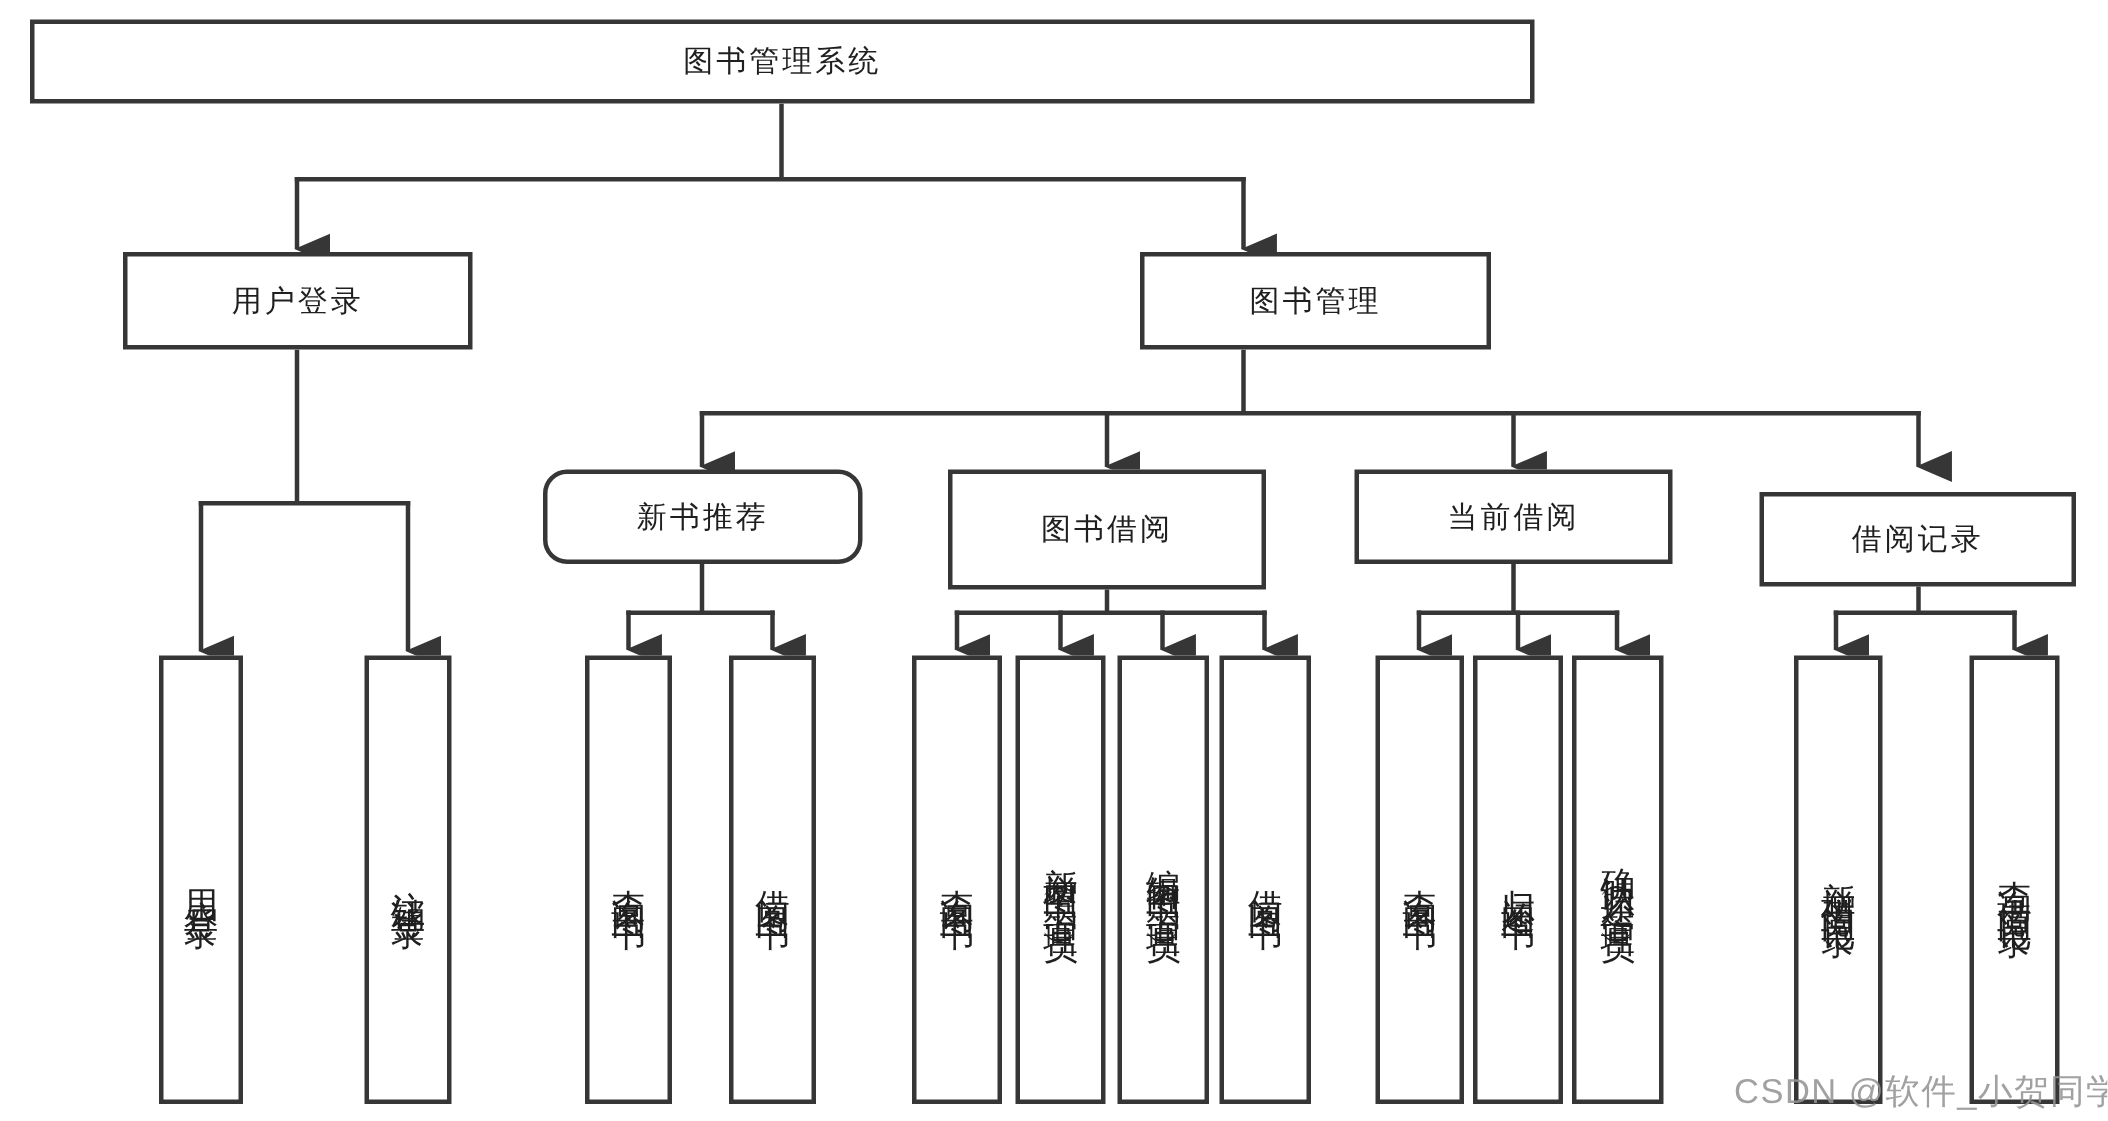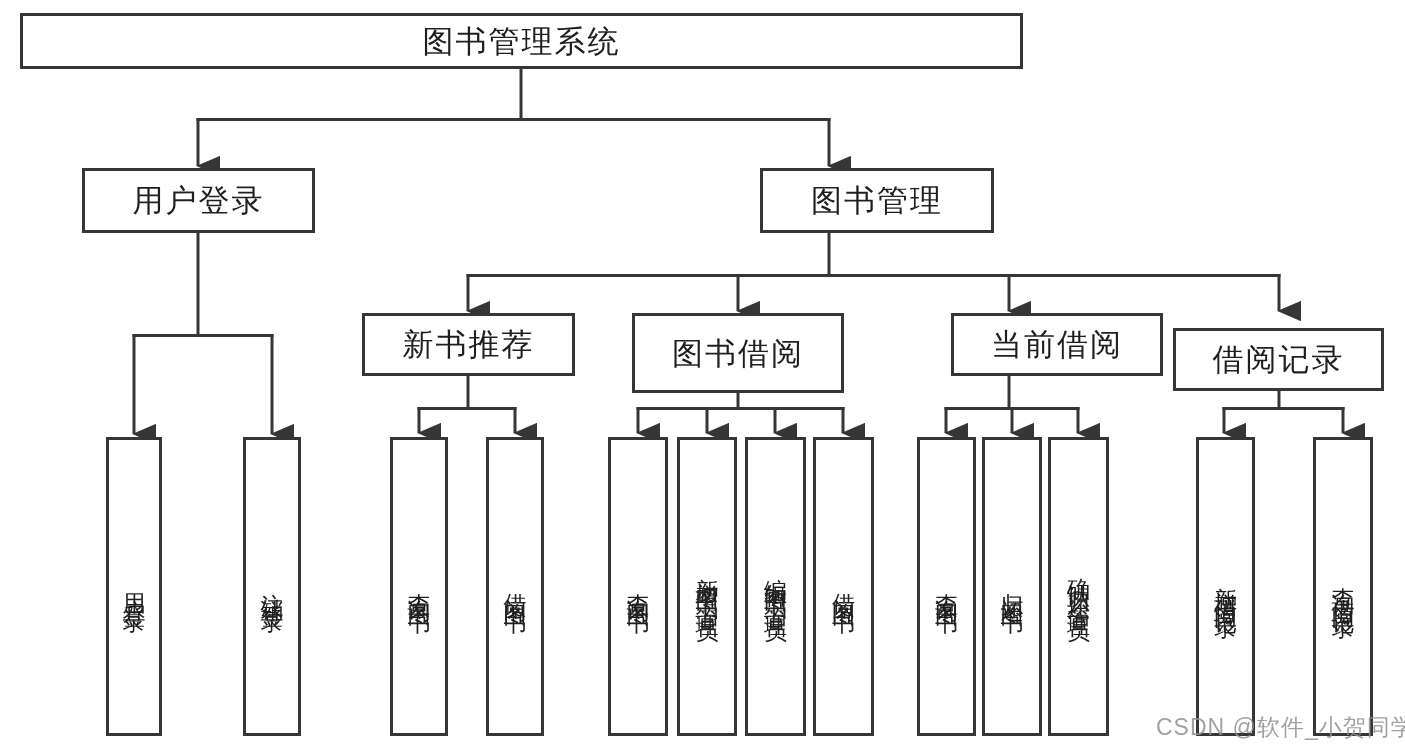--- a/index.html
+++ b/index.html
@@ -24,21 +24,21 @@
     z-index: 1;
   }
   .node {
     position: absolute;
     box-sizing: border-box;
     border: 3px solid #363636;
     background: #ffffff;
     display: flex;
     align-items: center;
     justify-content: center;
-    font-size: 31px;
+    font-size: 20px;
     color: #1f1f1f;
     letter-spacing: 2px;
     z-index: 2;
     text-align: center;
     line-height: 1;
   }
   .vnode {
     writing-mode: vertical-rl;
     text-orientation: mixed;
     letter-spacing: 6px;
@@ -110,23 +110,23 @@
       <path d="M1224 407 V433" marker-end="url(#arrowhead)"></path>
       <path d="M1343 407 V433" marker-end="url(#arrowhead)"></path>
     </g>
   </svg>
 
   <div class="node" style="left:20px; top:13px; width:1003px; height:56px;">图书管理系统</div>
 
   <div class="node" style="left:82px; top:168px; width:233px; height:65px;">用户登录</div>
   <div class="node" style="left:712px; top:168px; width:234px; height:65px;margin-left:48px;">图书管理</div>
 
-  <div class="node" style="left:362px; top:313px; width:213px; height:63px;">新书推荐</div>
+  <div class="node" style="left:362px; top:313px; width:213px; height:63px;border-radius:16px;">新书推荐</div>
   <div class="node" style="left:632px; top:313px; width:212px; height:80px;">图书借阅</div>
-  <div class="node" style="left:903px; top:313px; width:212px; height:63px;margin-left:48px;">当前借阅</div>
+  <div class="node" style="left:903px; top:313px; width:212px; height:63px;">当前借阅</div>
   <div class="node" style="left:1173px; top:328px; width:211px; height:63px;">借阅记录</div>
 
   <div class="node vnode" style="left:106px; top:437px; width:56px; height:299px;">用户登录</div>
   <div class="node vnode" style="left:243px; top:437px; width:58px; height:299px;">注销登录</div>
 
   <div class="node vnode" style="left:390px; top:437px; width:58px; height:299px;">查询图书</div>
   <div class="node vnode" style="left:486px; top:437px; width:58px; height:299px;">借阅图书</div>
 
   <div class="node vnode" style="left:608px; top:437px; width:60px; height:299px;">查询图书</div>
   <div class="node vnode" style="left:677px; top:437px; width:60px; height:299px;">新增图书（管理员）</div>

